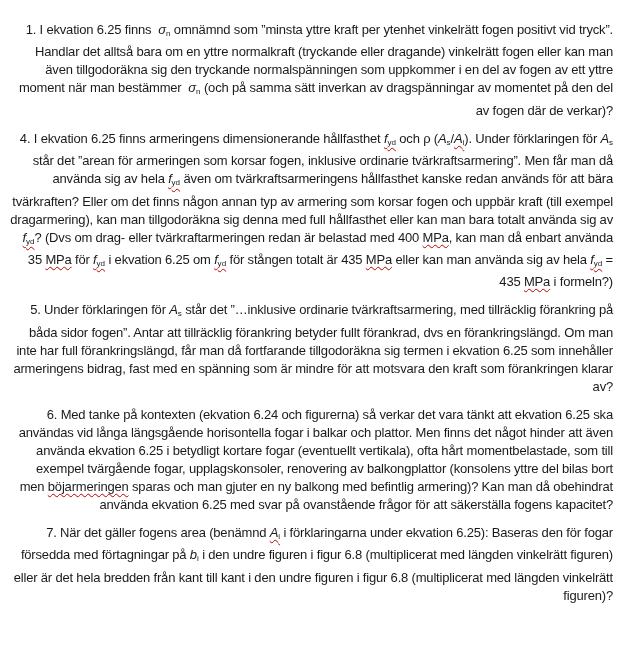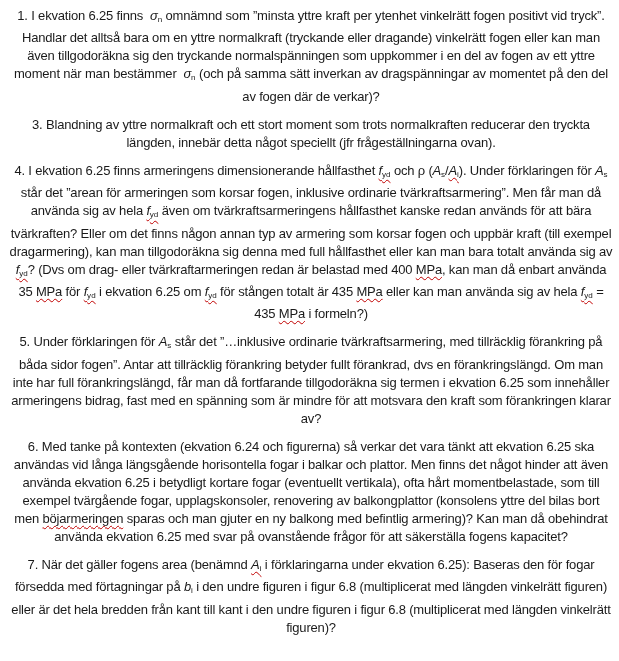--- a/index.html
+++ b/index.html
@@ -11,27 +11,27 @@
   html, body { margin: 0; padding: 0; }
   body {
     width: 619px;
     height: 661px;
     background: var(--bg-color);
     overflow: hidden;
   }
   .page {
     width: 619px;
     height: 661px;
-    padding: 7px 6px 0 9px;
+    padding: 21px 6px 0 9px;
     font-family: "Liberation Sans", "DejaVu Sans", sans-serif;
     font-size: 13px;
     line-height: 18px;
     letter-spacing: -0.18px;
     color: var(--text-color);
-    text-align: center;
+    text-align: right;
   }
   p.para {
     margin: 0 0 10px 0;
   }
   .it { font-style: italic; }
   .sub {
     font-size: 0.62em;
     vertical-align: -0.3em;
     letter-spacing: 0;
   }
@@ -42,18 +42,17 @@
     text-decoration-thickness: 1px;
     text-underline-offset: 2px;
     text-decoration-skip-ink: none;
   }
 </style>
 </head>
 <body>
 
 <div class="page" id="document-page">
     <p class="para"><span>1. I ekvation 6.25 finns &nbsp;</span><span class="it">σ</span><span class="sub">n</span><span> omnämnd som ”minsta yttre kraft per ytenhet vinkelrätt fogen positivt vid tryck”. Handlar det alltså bara om en yttre normalkraft (tryckande eller dragande) vinkelrätt fogen eller kan man även tillgodoräkna sig den tryckande normalspänningen som uppkommer i en del av fogen av ett yttre moment när man bestämmer &nbsp;</span><span class="it">σ</span><span class="sub">n</span><span> (och på samma sätt inverkan av dragspänningar av momentet på den del av fogen där de verkar)?</span></p>
-    <p class="para"><span>3. Blandning av yttre normalkraft och ett stort moment som trots normalkraften reducerar den tryckta längden, innebär detta något speciellt (jfr frågeställningarna ovan).</span></p>
     <p class="para"><span>4. I ekvation 6.25 finns armeringens dimensionerande hållfasthet </span><span class="it sq">f</span><span class="sub sq">yd</span><span> och ρ (</span><span class="it">A</span><span class="sub">s</span><span>/</span><span class="it sq">A</span><span class="sub sq">i</span><span>). Under förklaringen för </span><span class="it">A</span><span class="sub">s</span><span> står det ”arean för armeringen som korsar fogen, inklusive ordinarie tvärkraftsarmering”. Men får man då använda sig av hela </span><span class="it sq">f</span><span class="sub sq">yd</span><span> även om tvärkraftsarmeringens hållfasthet kanske redan används för att bära tvärkraften? Eller om det finns någon annan typ av armering som korsar fogen och uppbär kraft (till exempel dragarmering), kan man tillgodoräkna sig denna med full hållfasthet eller kan man bara totalt använda sig av </span><span class="it sq">f</span><span class="sub sq">yd</span><span>? (Dvs om drag- eller tvärkraftarmeringen redan är belastad med 400 </span><span class="sq">MPa</span><span>, kan man då enbart använda 35 </span><span class="sq">MPa</span><span> för </span><span class="it sq">f</span><span class="sub sq">yd</span><span> i ekvation 6.25 om </span><span class="it sq">f</span><span class="sub sq">yd</span><span> för stången totalt är 435 </span><span class="sq">MPa</span><span> eller kan man använda sig av hela </span><span class="it sq">f</span><span class="sub sq">yd</span><span> = 435 </span><span class="sq">MPa</span><span> i formeln?)</span></p>
     <p class="para"><span>5. Under förklaringen för </span><span class="it">A</span><span class="sub">s</span><span> står det ”…inklusive ordinarie tvärkraftsarmering, med tillräcklig förankring på båda sidor fogen”. Antar att tillräcklig förankring betyder fullt förankrad, dvs en förankringslängd. Om man inte har full förankringslängd, får man då fortfarande tillgodoräkna sig termen i ekvation 6.25 som innehåller armeringens bidrag, fast med en spänning som är mindre för att motsvara den kraft som förankringen klarar av?</span></p>
     <p class="para"><span>6. Med tanke på kontexten (ekvation 6.24 och figurerna) så verkar det vara tänkt att ekvation 6.25 ska användas vid långa längsgående horisontella fogar i balkar och plattor. Men finns det något hinder att även använda ekvation 6.25 i betydligt kortare fogar (eventuellt vertikala), ofta hårt momentbelastade, som till exempel tvärgående fogar, upplagskonsoler, renovering av balkongplattor (konsolens yttre del bilas bort men </span><span class="sq">böjarmeringen</span><span> sparas och man gjuter en ny balkong med befintlig armering)? Kan man då obehindrat använda ekvation 6.25 med svar på ovanstående frågor för att säkerställa fogens kapacitet?</span></p>
     <p class="para"><span>7. När det gäller fogens area (benämnd </span><span class="it sq">A</span><span class="sub sq">i</span><span> i förklaringarna under ekvation 6.25): Baseras den för fogar försedda med förtagningar på </span><span class="it">b</span><span class="sub">i</span><span> i den undre figuren i figur 6.8 (multiplicerat med längden vinkelrätt figuren) eller är det hela bredden från kant till kant i den undre figuren i figur 6.8 (multiplicerat med längden vinkelrätt figuren)?</span></p>
   </div>
 
 </body></html>

